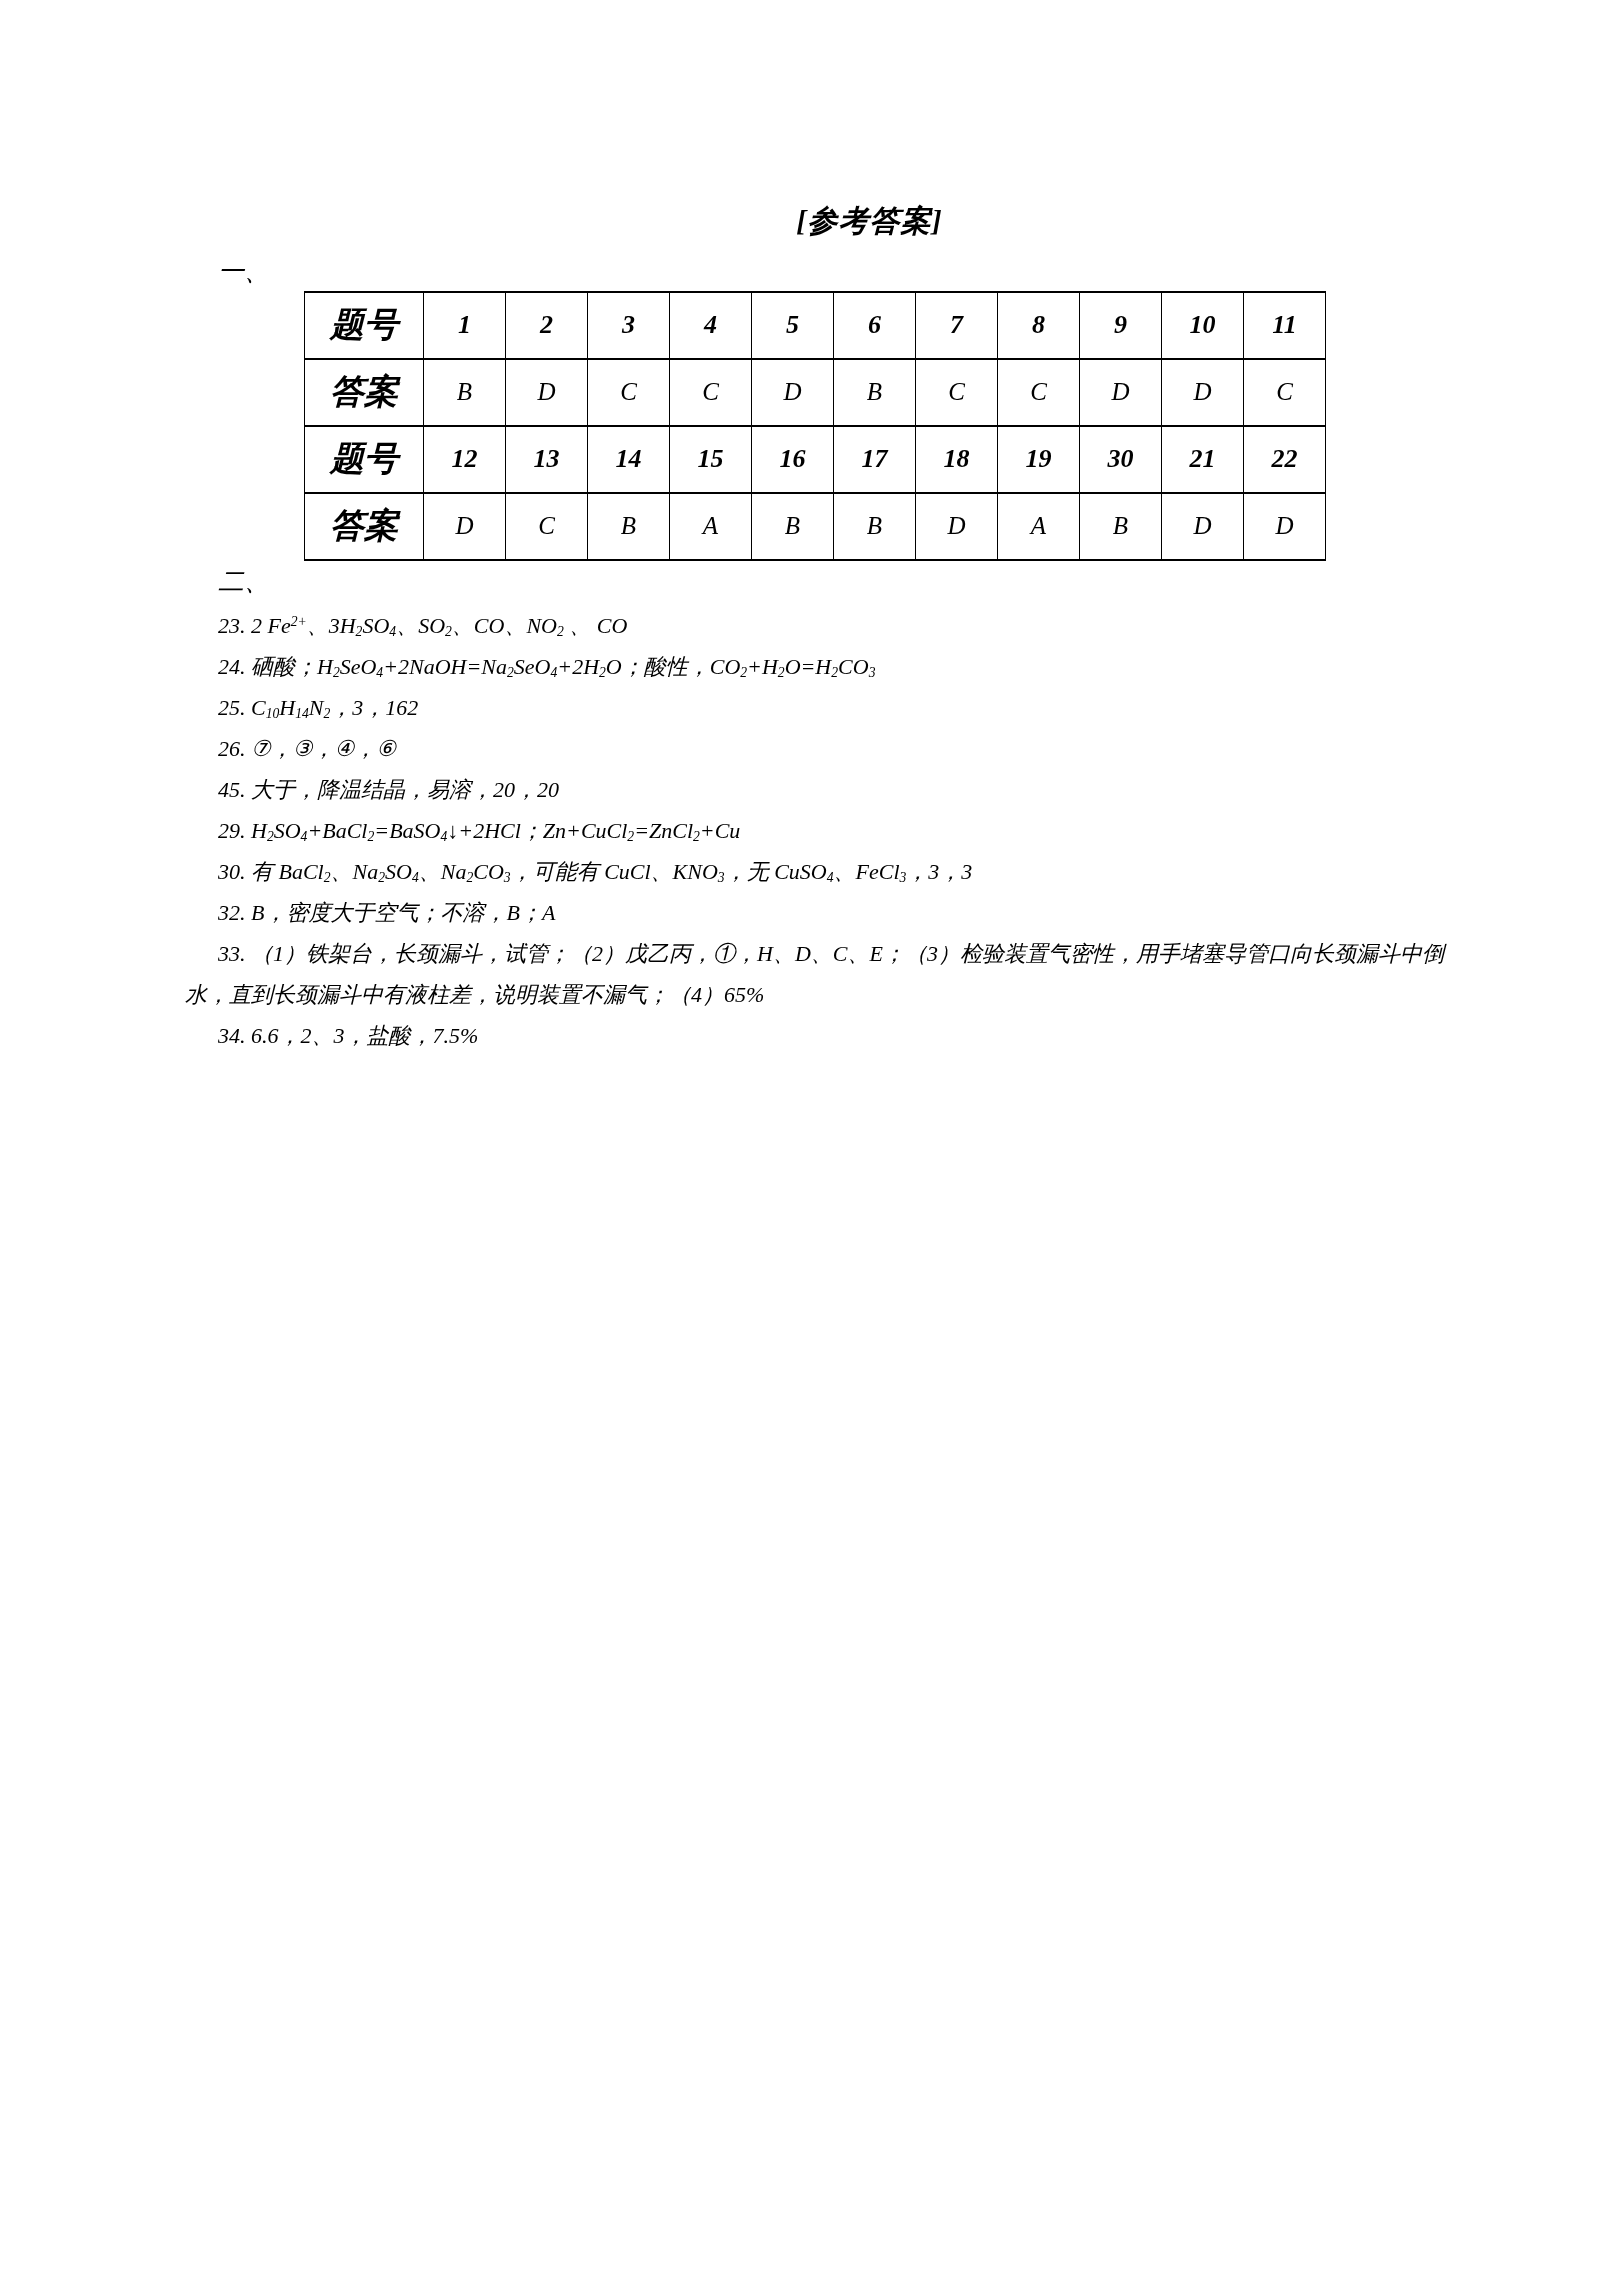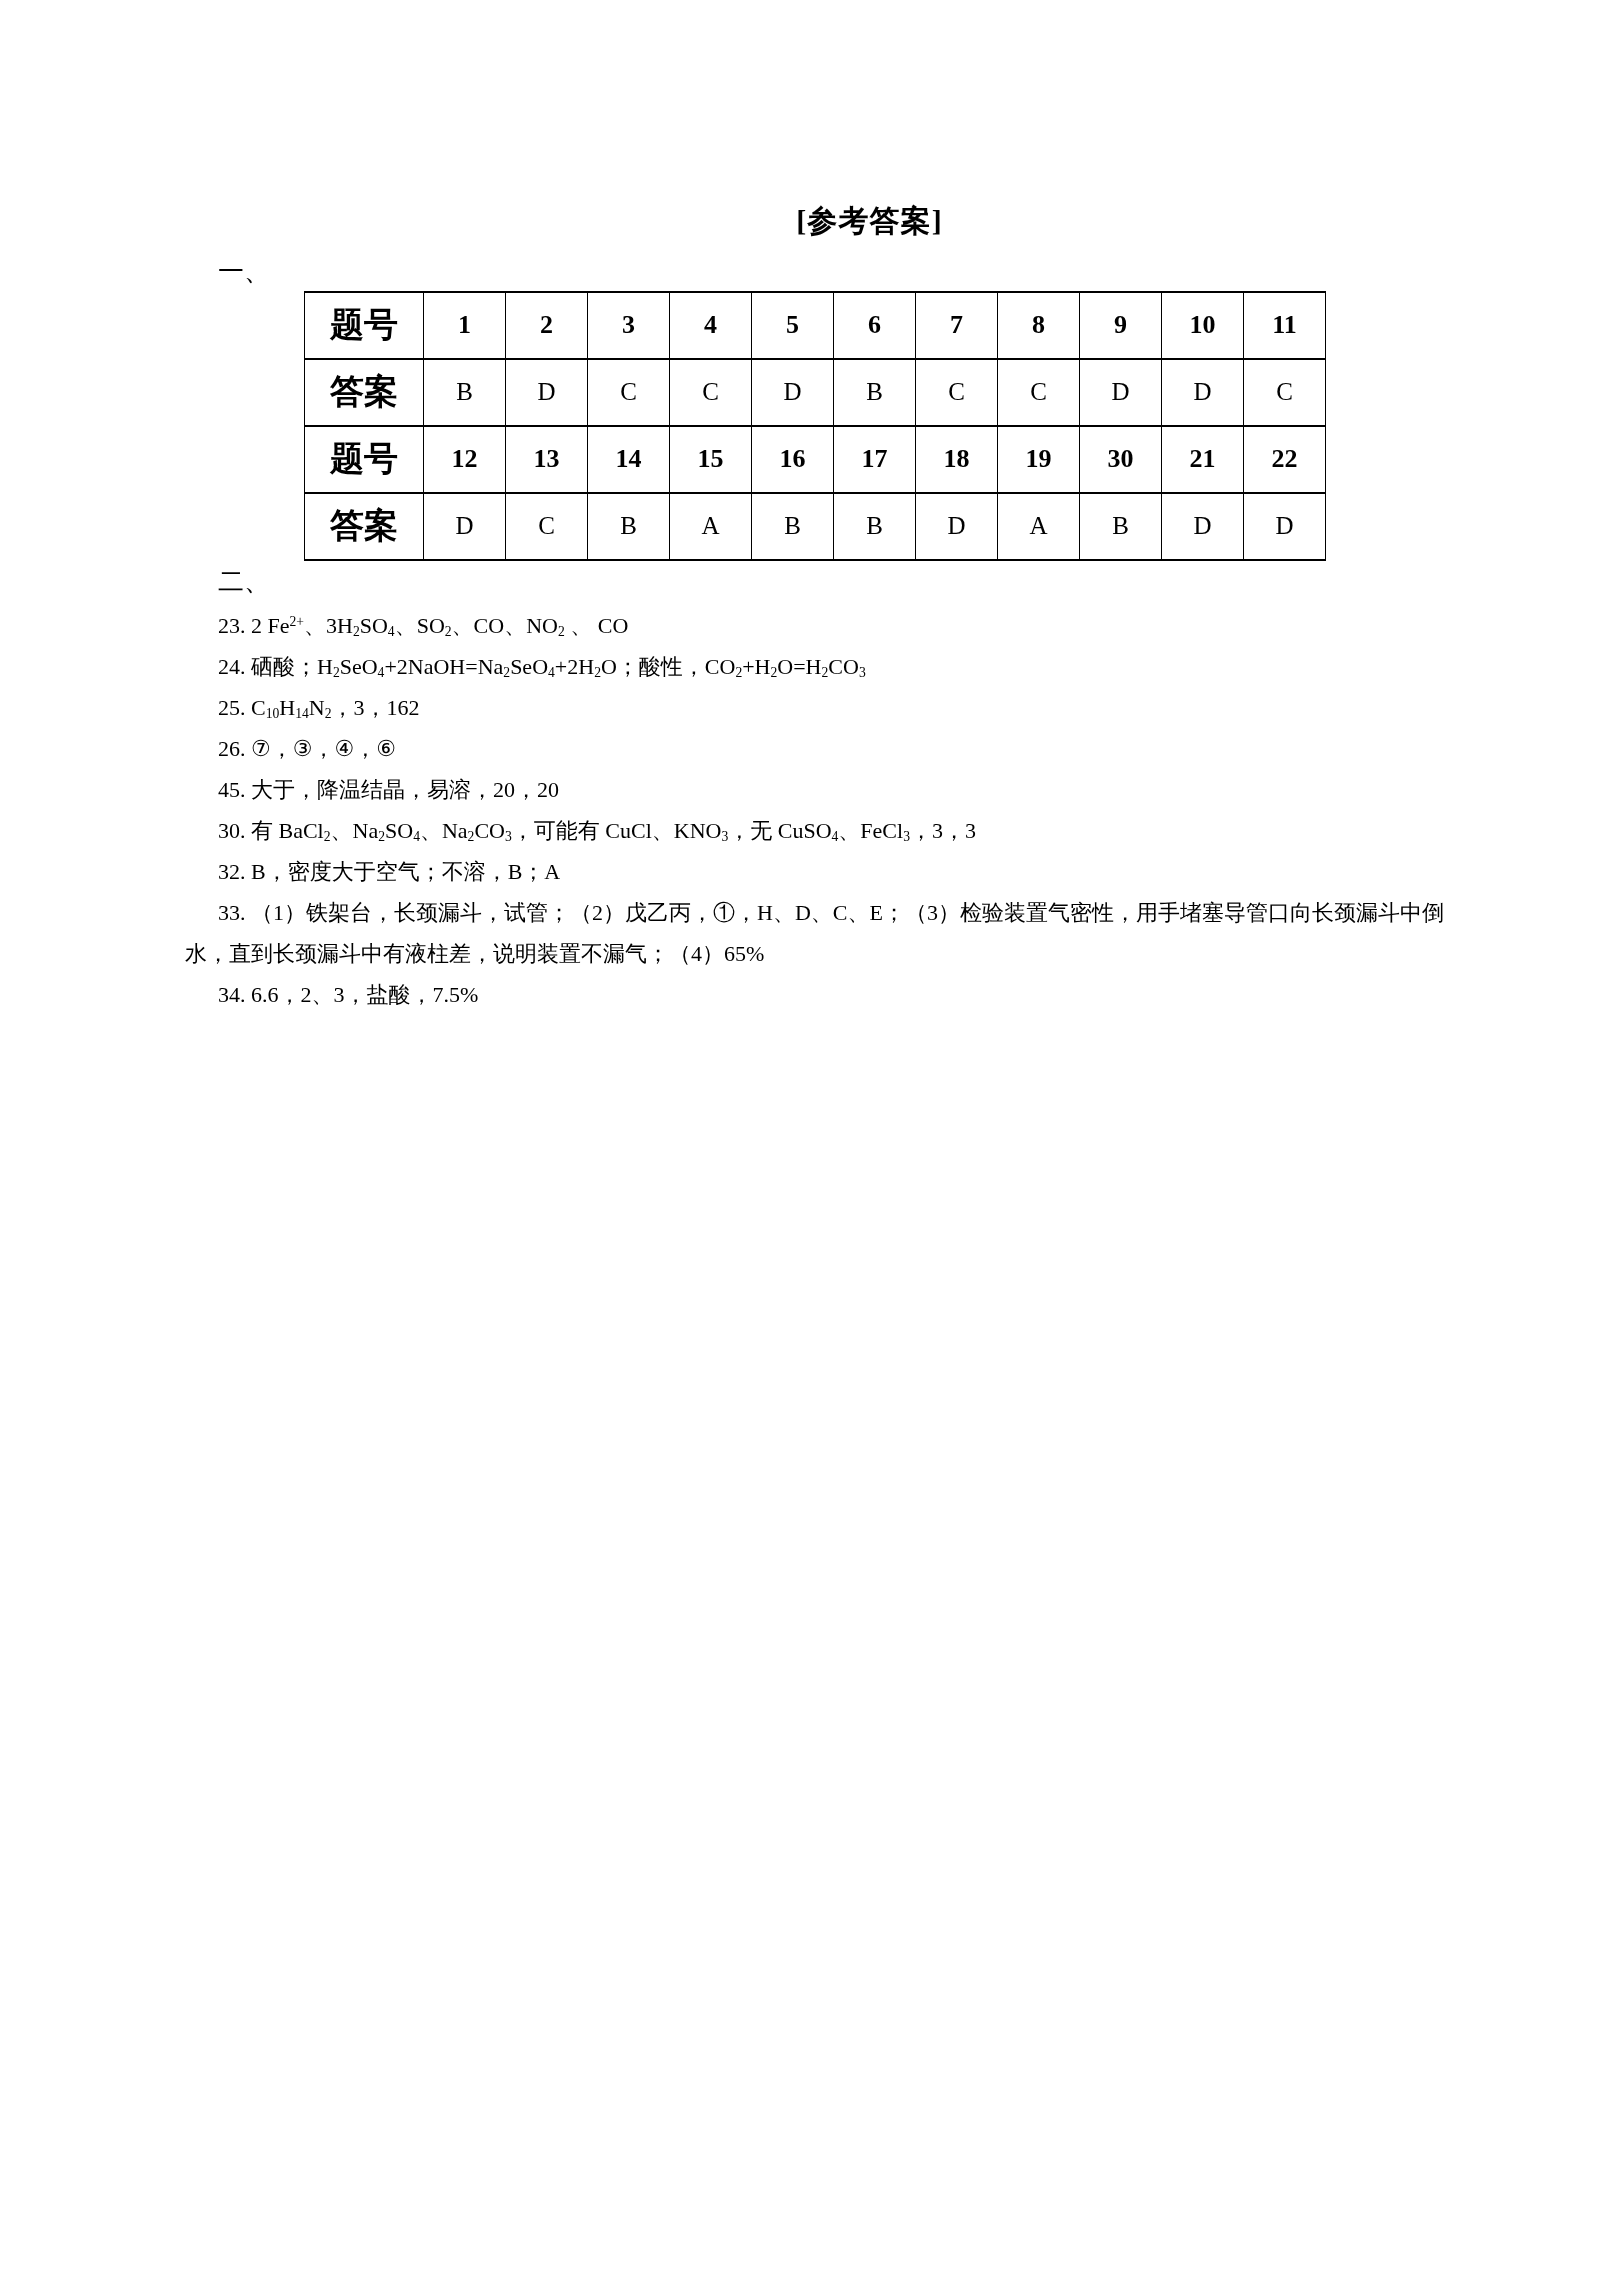--- a/index.html
+++ b/index.html
@@ -12,20 +12,21 @@
     width: 1623px;
     height: 2295px;
     overflow: hidden;
     font-family: "Liberation Serif", "DejaVu Serif", serif;
   }
   .page {
     position: relative;
     width: 1623px;
     height: 2260px;
     background: #ffffff;
+    font-style: italic;
   }
   .title {
     margin: 0 0 0 116px;
     padding-top: 203px;
     text-align: center;
     font-size: 30px;
     line-height: 35px;
     font-weight: bold;
     letter-spacing: 1.1px;
   }
@@ -173,20 +174,21 @@
   </table>
 
   <p class="sec sec2">二、</p>
 
   <div class="answers" id="answers">
       <p class="ans"><span>23. </span><span>2 Fe</span><sup>2+</sup><span>、3H</span><sub>2</sub><span>SO</span><sub>4</sub><span>、SO</span><sub>2</sub><span>、CO、NO</span><sub>2</sub><span> 、 CO</span></p>
       <p class="ans"><span>24. </span><span>硒酸；H</span><sub>2</sub><span>SeO</span><sub>4</sub><span>+2NaOH=Na</span><sub>2</sub><span>SeO</span><sub>4</sub><span>+2H</span><sub>2</sub><span>O；酸性，CO</span><sub>2</sub><span>+H</span><sub>2</sub><span>O=H</span><sub>2</sub><span>CO</span><sub>3</sub></p>
       <p class="ans"><span>25. </span><span>C</span><sub>10</sub><span>H</span><sub>14</sub><span>N</span><sub>2</sub><span>，3，162</span></p>
       <p class="ans"><span>26. </span><span>⑦，③，④，⑥</span></p>
       <p class="ans"><span>45. </span><span>大于，降温结晶，易溶，20，20</span></p>
+      <p class="ans"><span>29. </span><span>H</span><sub>2</sub><span>SO</span><sub>4</sub><span>+BaCl</span><sub>2</sub><span>=BaSO</span><sub>4</sub><span>↓+2HCl；Zn+CuCl</span><sub>2</sub><span>=ZnCl</span><sub>2</sub><span>+Cu</span></p>
       <p class="ans"><span>30. </span><span>有 BaCl</span><sub>2</sub><span>、Na</span><sub>2</sub><span>SO</span><sub>4</sub><span>、Na</span><sub>2</sub><span>CO</span><sub>3</sub><span>，可能有 CuCl、KNO</span><sub>3</sub><span>，无 CuSO</span><sub>4</sub><span>、FeCl</span><sub>3</sub><span>，3，3</span></p>
       <p class="ans"><span>32. </span><span>B，密度大于空气；不溶，B；A</span></p>
       <p class="ans"><span>33. </span><span>（1）铁架台，长颈漏斗，试管；（2）戊乙丙，①，H、D、C、E；（3）检验装置气密性，用手堵塞导管口向长颈漏斗中倒水，直到长颈漏斗中有液柱差，说明装置不漏气；（4）65%</span></p>
       <p class="ans"><span>34. </span><span>6.6，2、3，盐酸，7.5%</span></p>
     </div>
 
 </div>
 
 
 </body></html>

